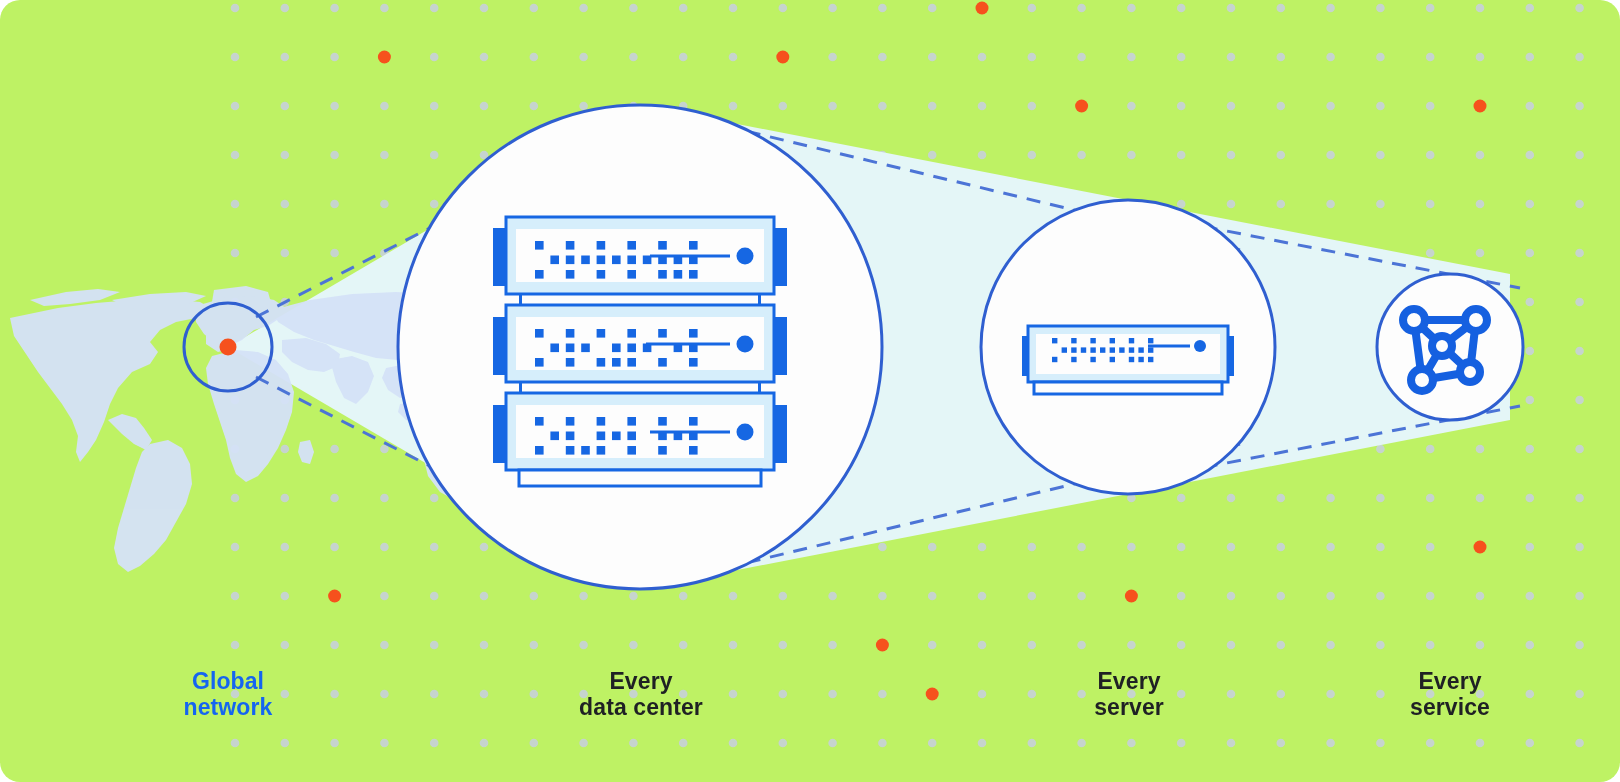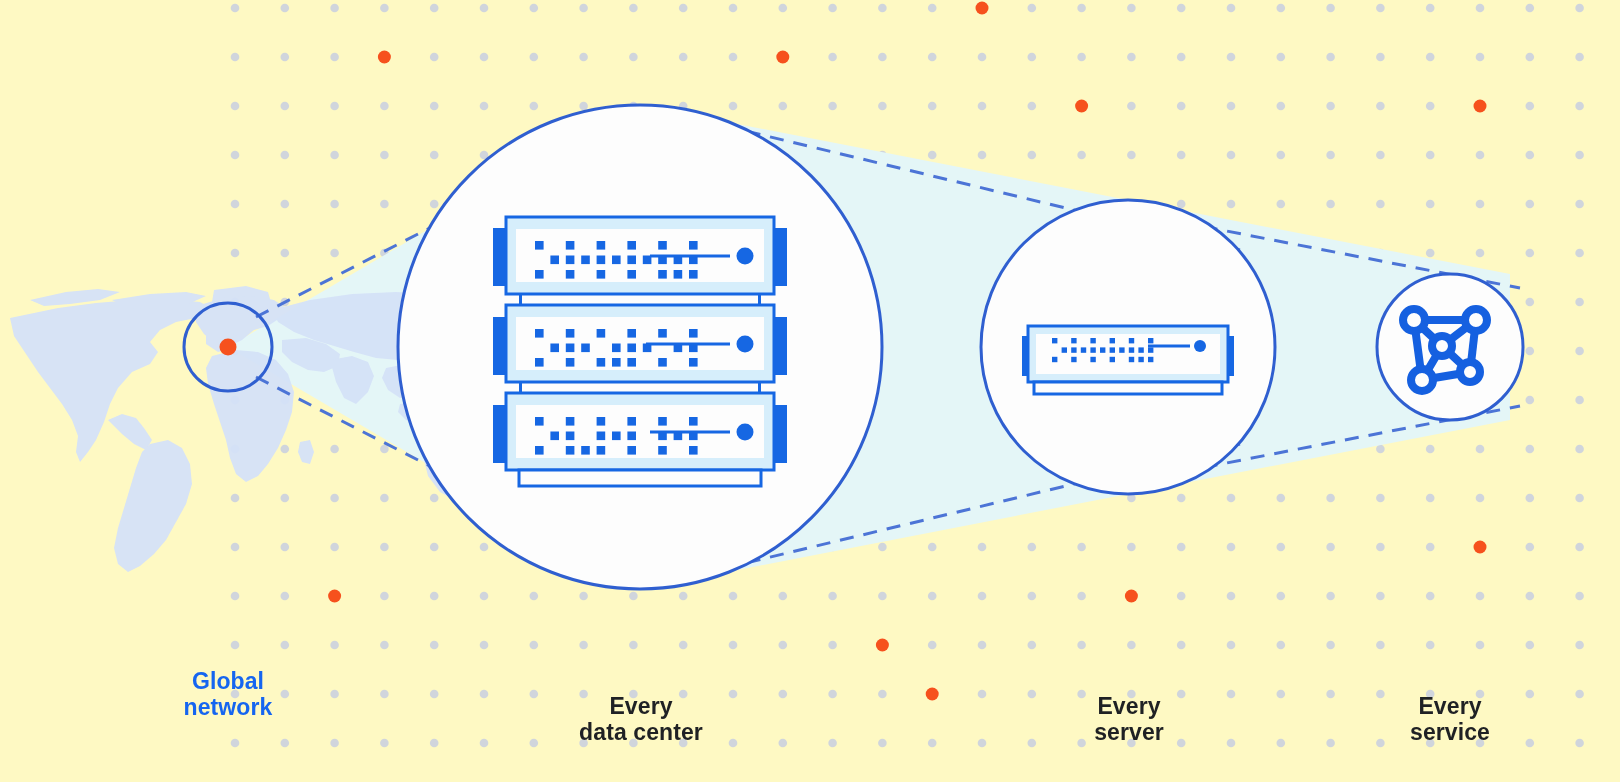--- a/index.html
+++ b/index.html
@@ -5,43 +5,44 @@
 <style>
   html, body {
     margin: 0;
     padding: 0;
     background: #ffffff;
   }
   #stage {
     position: relative;
     width: 1620px;
     height: 782px;
-    background: #fef9c3;
+    background: #bef264;
     overflow: hidden;
     font-family: "Liberation Sans", sans-serif;
+    border-radius: 20px;
   }
   #scene {
     position: absolute;
     left: 0;
     top: 0;
     width: 1620px;
     height: 782px;
   }
   .label {
     position: absolute;
     text-align: center;
     font-family: "Liberation Sans", sans-serif;
     font-size: 23px;
     font-weight: 700;
     line-height: 1.12;
     letter-spacing: 0.1px;
     white-space: pre-line;
     transform: translateX(-50%);
   }
-  .label.dark  { color: #1f2124; margin-top: 25px; }
+  .label.dark  { color: #1f2124; }
   .label.blue  { color: #1565f0; }
 </style>
 </head>
 <body>
 
 <div id="stage">
 
   <svg id="scene" viewBox="0 0 1620 782" xmlns="http://www.w3.org/2000/svg">
 
     <defs>

